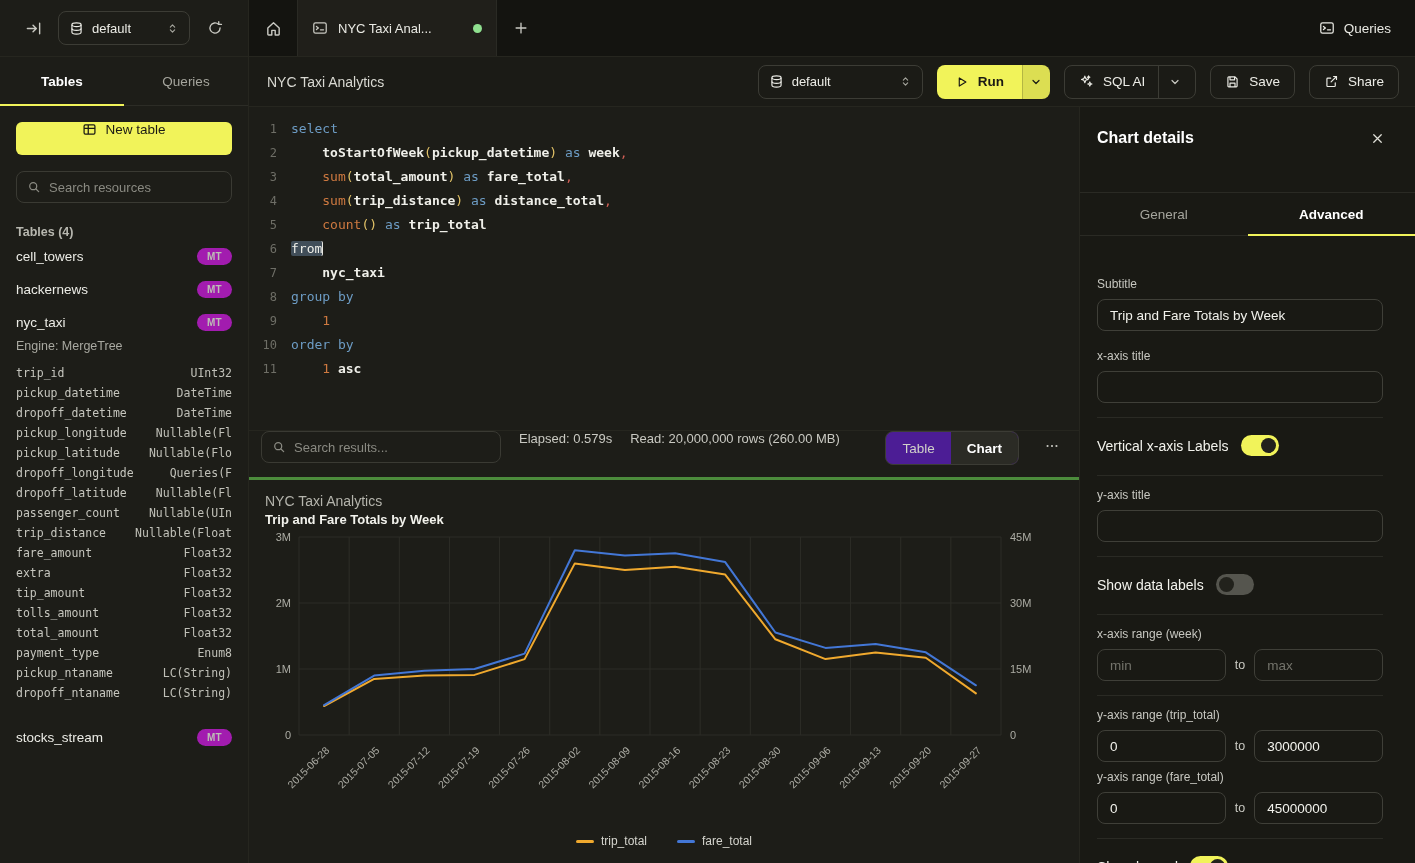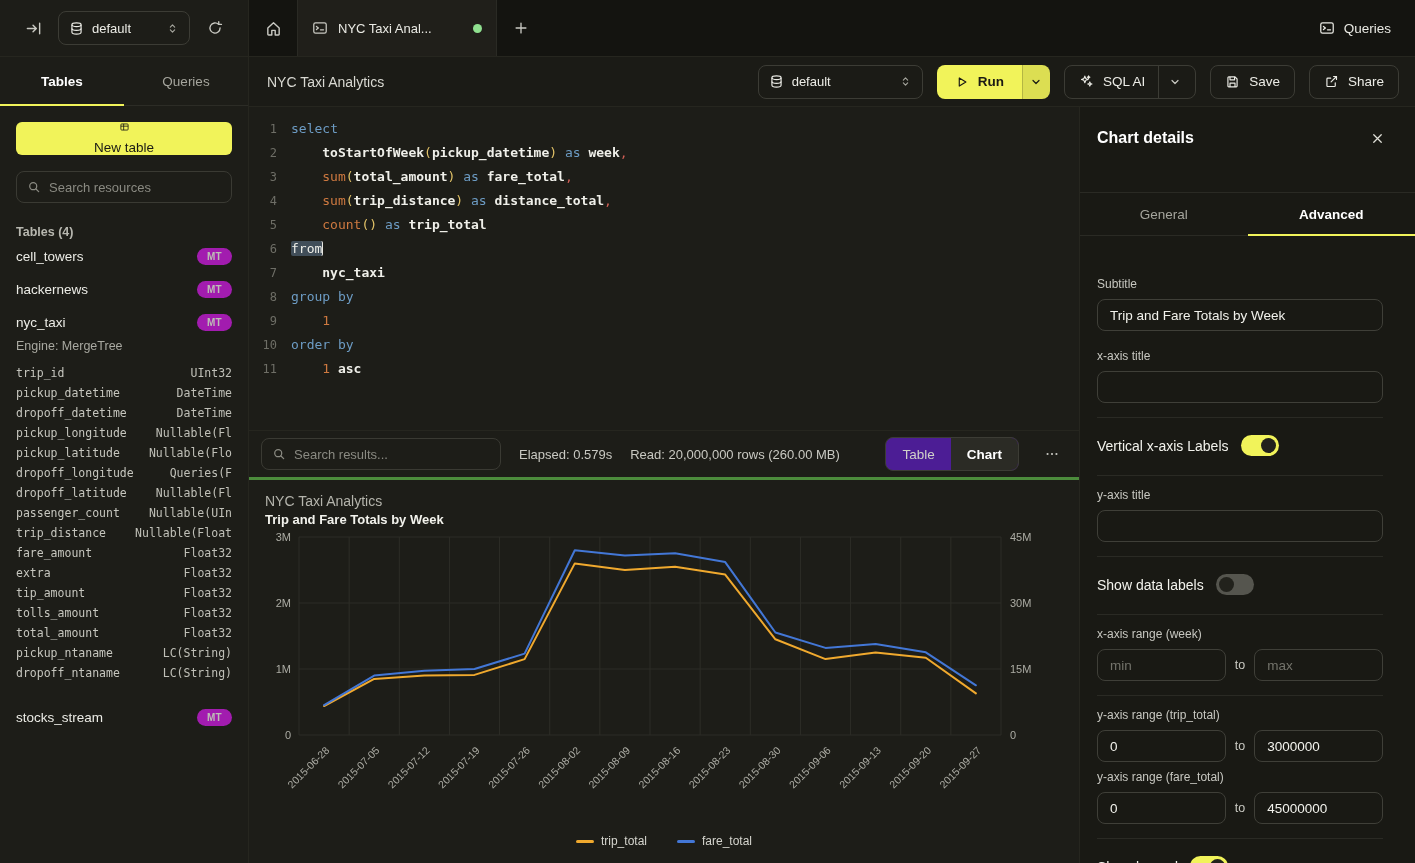--- a/index.html
+++ b/index.html
@@ -25,21 +25,21 @@
 
   
   .app { flex:1; display:flex; min-height:0; }
 
   
   .sidebar { width:249px; flex-shrink:0; background:#1D1D18; border-right:1px solid #26261F; display:flex; flex-direction:column; overflow:hidden; }
   .side-tabs { height:49px; display:flex; border-bottom:1px solid #2C2C26; flex-shrink:0; }
   .side-tab { flex:1; display:flex; align-items:center; justify-content:center; font-size:13.5px; color:#A5A59D; cursor:pointer; position:relative; }
   .side-tab.active { color:#FFFFFF; font-weight:700; }
   .side-tab.active::after { content:""; position:absolute; left:0; right:0; bottom:-1px; height:2px; background:#F1F35A; }
-  .new-table-btn { margin:16px 16px 0; height:33px; background:#F1F35A; color:#1A1A14; border:none; border-radius:6px; font-size:13.5px; font-weight:500; display:flex; align-items:center; justify-content:center; gap:8px; cursor:pointer; font-family:inherit;flex-direction:column; }
+  .new-table-btn { margin:16px 16px 0; height:33px; background:#F1F35A; color:#1A1A14; border:none; border-radius:6px; font-size:13.5px; font-weight:500; display:flex; align-items:flex-start; justify-content:center; gap:8px; cursor:pointer; font-family:inherit; }
   .search-box { margin:16px 16px 0; height:32px; border:1px solid #3A3A33; border-radius:8px; display:flex; align-items:center; gap:8px; padding:0 10px; color:#8A8A82; }
   .search-box input { flex:1; background:transparent; border:none; outline:none; color:#ECECE6; font-size:13px; font-family:inherit; min-width:0; }
   .search-box input::placeholder { color:#8A8A82; }
   .section-label { margin:22px 16px 1px; font-size:12.5px; font-weight:600; color:#B7B7AF; }
   .table-list { flex:1; overflow:hidden; }
   .tbl-row { display:flex; align-items:center; justify-content:space-between; padding:8px 16px; cursor:pointer; }
   .tbl-name { font-size:13.5px; font-weight:500; color:#ECECE6; }
   .mt-badge { background:#a21caf; color:#BEBEB6; font-size:10px; font-weight:700; padding:3px 10px; border-radius:10px; letter-spacing:.3px; }
   .tbl-engine { padding:0 16px 8px; font-size:12.5px; color:#A9A9A1; }
   .col-list { padding:2px 0 6px; }
@@ -71,21 +71,21 @@
   .indent { display:inline-block; width:4ch; border-left:1px solid #32322C; }
   .tok.kw { color:#6D9CC4; }
   .tok.fn { color:#CE7940; }
   .tok.num { color:#CE7940; }
   .tok.y { color:#E3C368; }
   .tok.id { color:#EFEFE9; font-weight:700; }
   .tok.comma { color:#D15F55; }
   .tok.hl { background:#414E59; border-radius:2px; border-right:1.5px solid #E8E8E2; color:#EFEFE9; }
 
   
-  .results-bar { height:47px; flex-shrink:0; display:flex; align-items:center; padding:0 12px; gap:18px; border-top:1px solid #26261F; }
+  .results-bar { height:47px; flex-shrink:0; display:flex; align-items:flex-start; padding:0 12px; gap:18px; border-top:1px solid #26261F; }
   .results-search { width:240px; margin:0; }
   .meta-text { font-size:13px; color:#C9C9C2; white-space:nowrap; }
   .rb-spacer { flex:1; }
   .segmented { display:flex; height:34px; border:1px solid #3C3C35; border-radius:8px; overflow:hidden; background:#4c1d95; }
   .seg { padding:0 16px; display:flex; align-items:center; font-size:13.5px; color:#D0D0C9; cursor:pointer; }
   .seg.active { background:#2B2B25; color:#FFFFFF; font-weight:700; }
   .ellipsis-btn { color:#C9C9C2; }
   .progress-line { height:3px; flex-shrink:0; background:#4C8C3C; }
 
   
@@ -270,20 +270,24 @@
               <span class="col-name">tip_amount</span>
               <span class="col-type">Float32</span>
             </div>
             <div class="col-row">
               <span class="col-name">tolls_amount</span>
               <span class="col-type">Float32</span>
             </div>
             <div class="col-row">
               <span class="col-name">total_amount</span>
               <span class="col-type">Float32</span>
+            </div>
+            <div class="col-row">
+              <span class="col-name">payment_type</span>
+              <span class="col-type">Enum8</span>
             </div>
             <div class="col-row">
               <span class="col-name">pickup_ntaname</span>
               <span class="col-type">LC(String)</span>
             </div>
             <div class="col-row">
               <span class="col-name">dropoff_ntaname</span>
               <span class="col-type">LC(String)</span>
             </div>
           </div>

